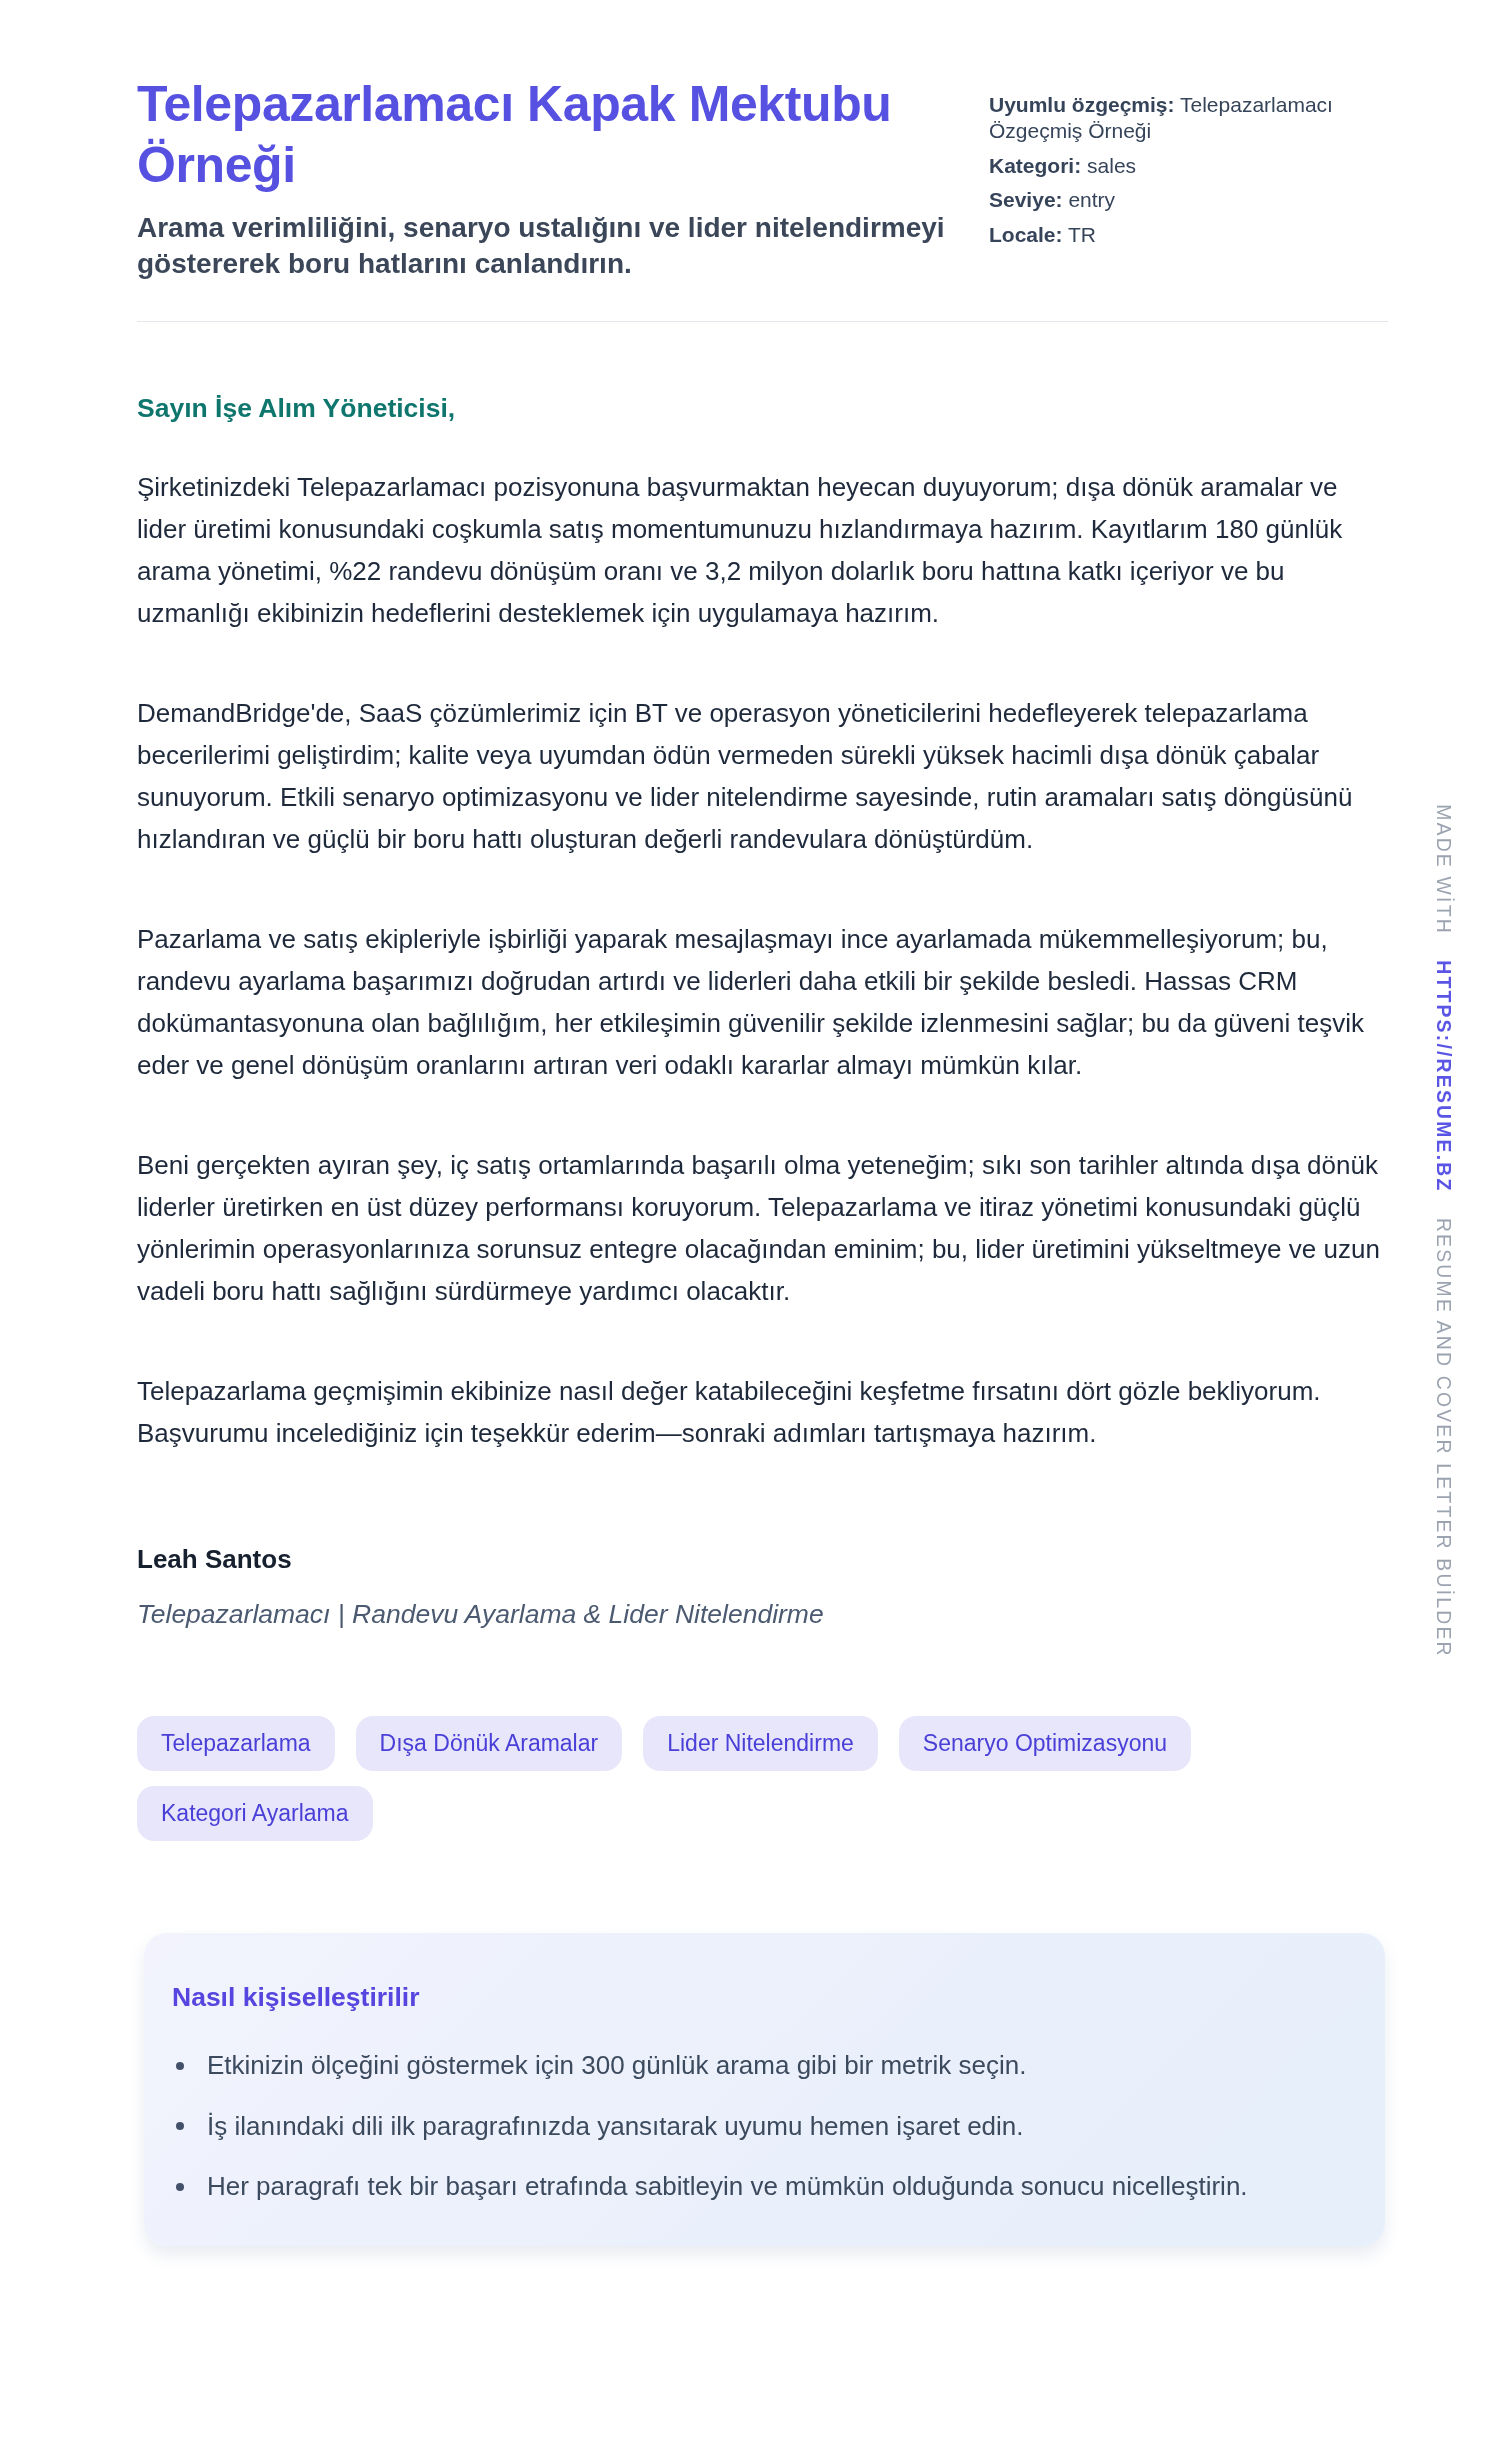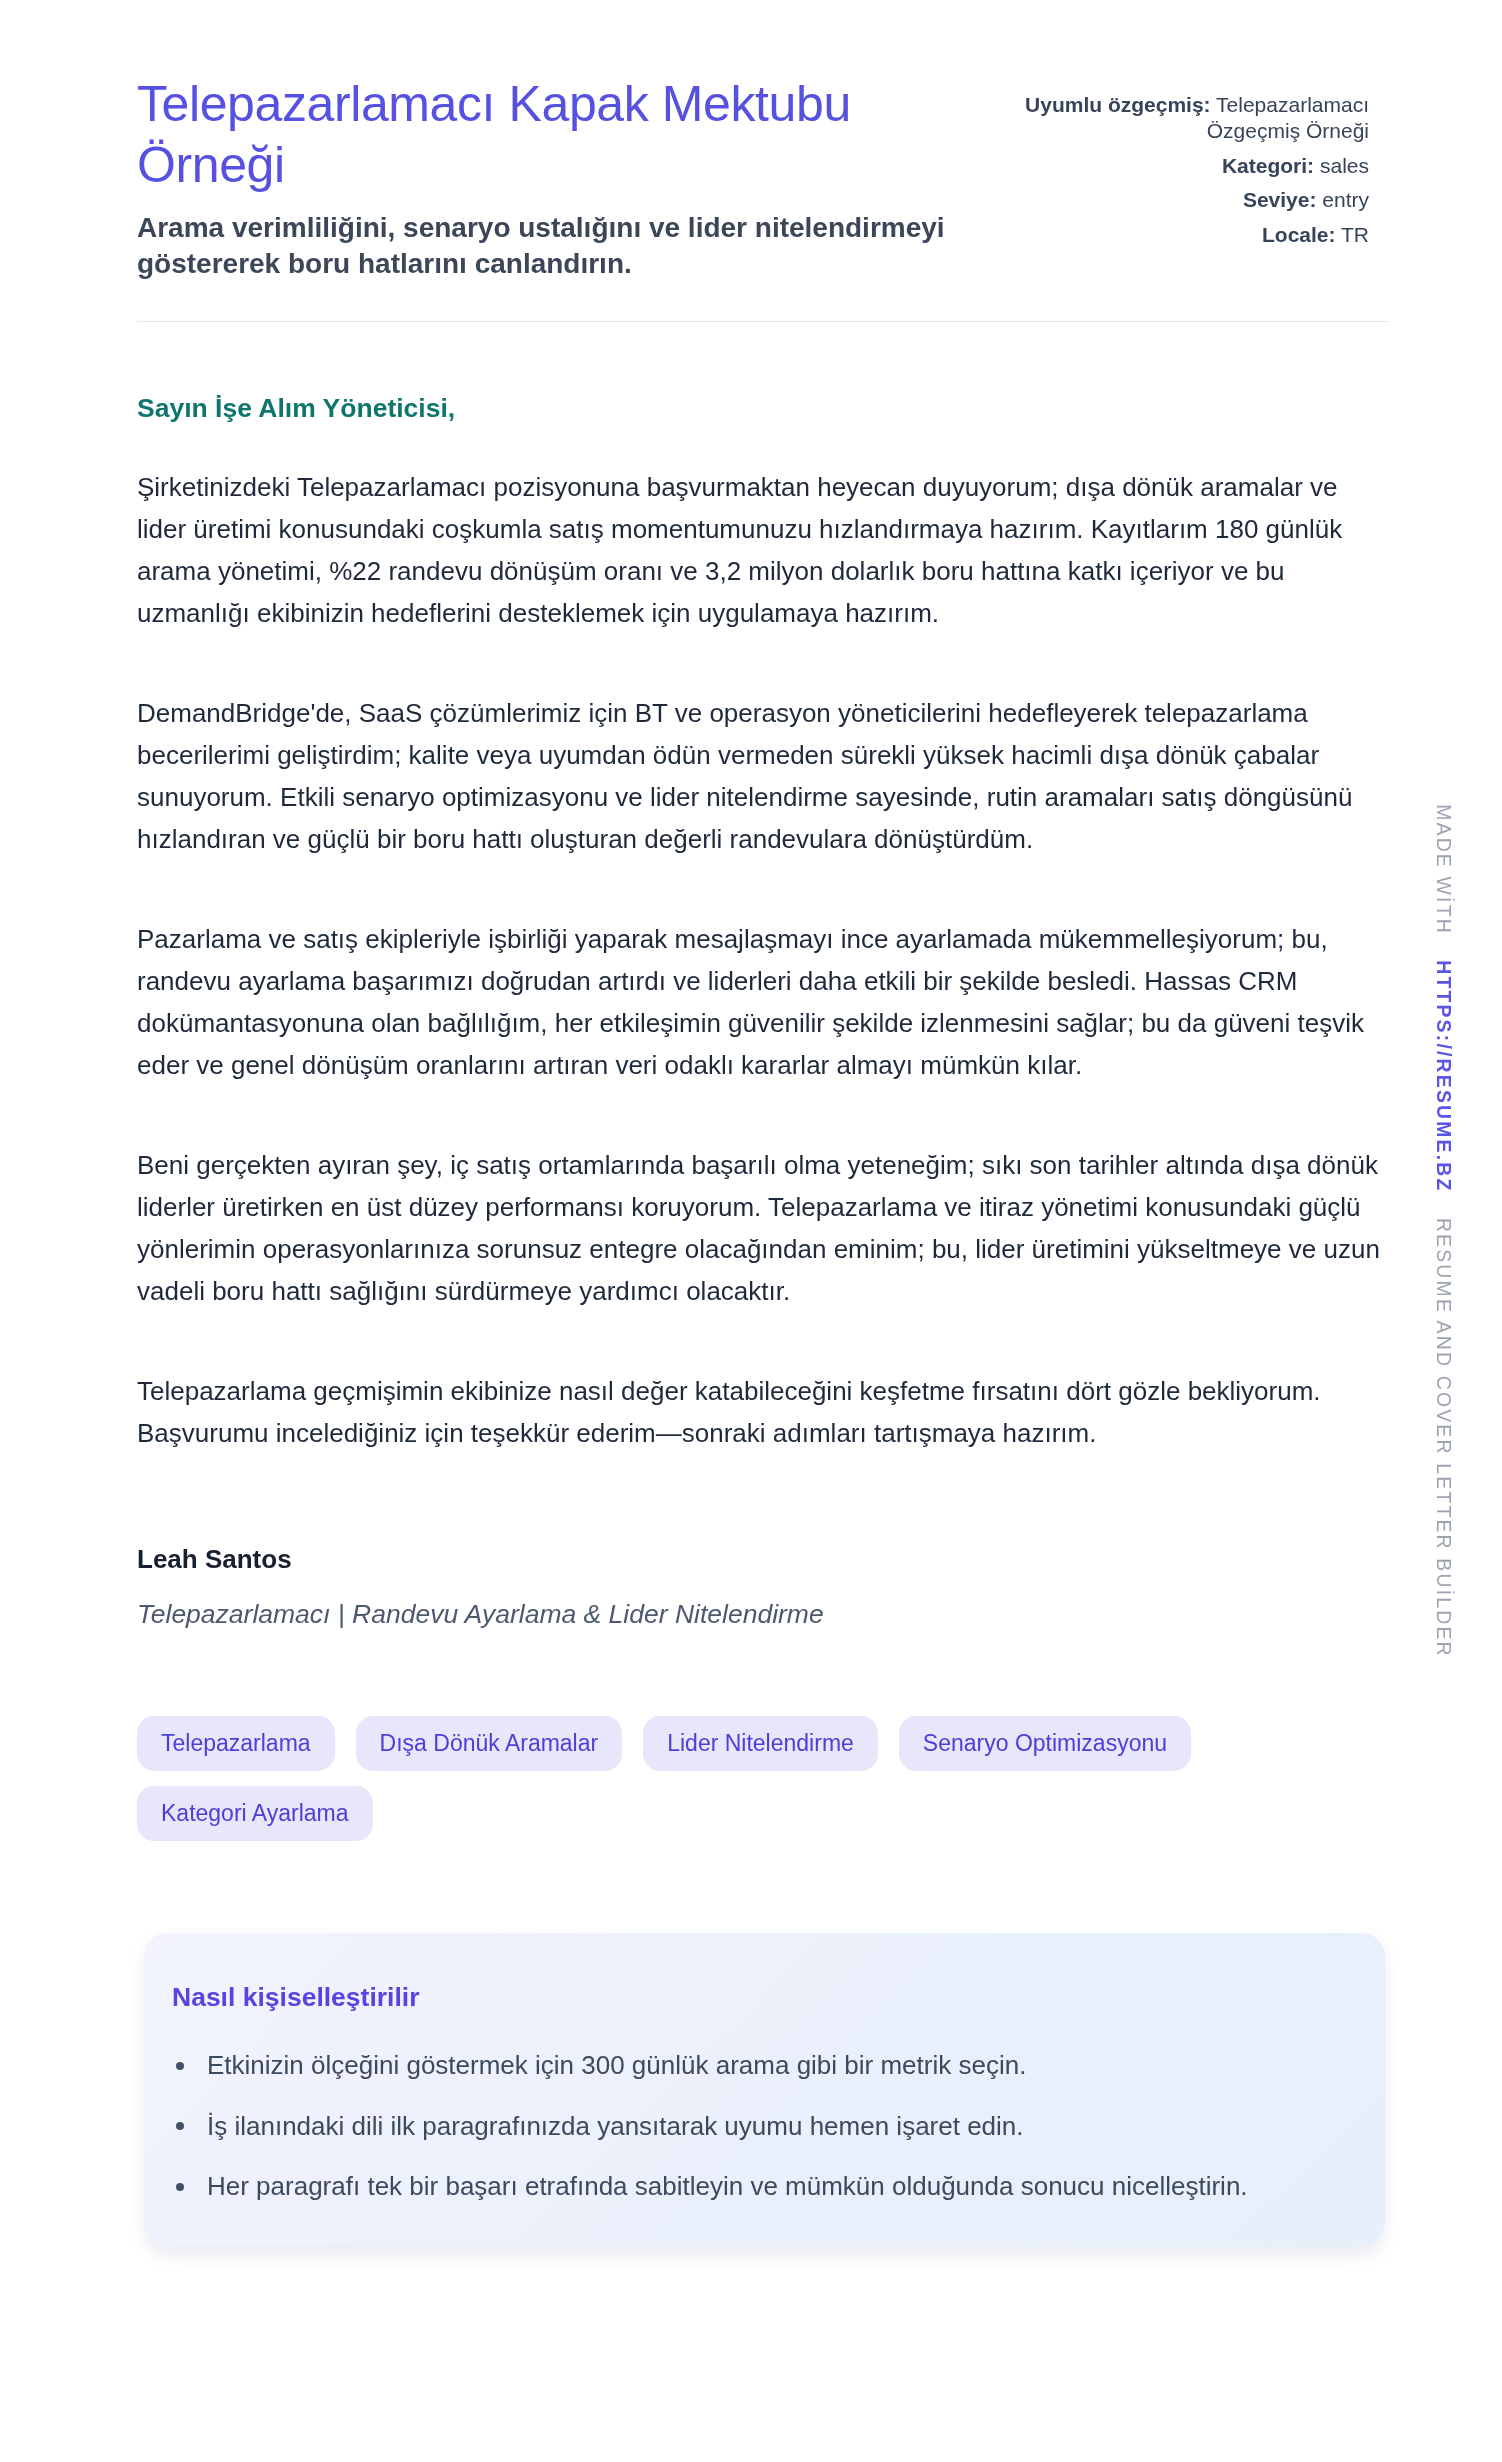--- a/index.html
+++ b/index.html
@@ -4,25 +4,25 @@
 <style>
   html,body{margin:0;padding:0;}
   body{
     width:1503px;height:2462px;position:relative;background:#ffffff;
     font-family:"Liberation Sans",sans-serif;color:#1e293b;overflow:hidden;
   }
   
   .header{display:flex;justify-content:space-between;align-items:flex-start;
           padding:74px 134px 0 137px;}
   .head-left{max-width:866px;}
-  .page-title{margin:0;font-size:50px;line-height:61px;font-weight:400;
+  .page-title{margin:0;font-size:50px;line-height:61px;font-weight:700;
               letter-spacing:-0.4px;color:#5751e1;max-width:831px;}
   .page-subtitle{margin:14px 0 0;font-size:28px;line-height:36px;font-weight:700;
                  color:#3b4759;max-width:813px;}
-  .meta{width:380px;flex-shrink:0;text-align:right;font-size:21px;line-height:26.5px;
+  .meta{width:380px;flex-shrink:0;font-size:21px;line-height:26.5px;
         color:#36445a;padding-top:17.7px;}
   .meta-item{margin-bottom:8px;}
   .meta-label{font-weight:700;}
   
   .divider{border:none;border-top:1.8px solid #e4e7eb;margin:39px 115px 0 137px;}
   
   .letter{padding:0 119px 0 137px;}
   .greeting{margin:69px 0 41px;font-size:26.5px;line-height:34px;font-weight:700;color:#0f766e;}
   .body-par{margin:0 0 58px;font-size:26px;line-height:42px;color:#1e293b;max-width:1246px;}
   .sig-name{margin:88px 0 0;font-size:26px;line-height:34px;font-weight:700;color:#16202e;}

